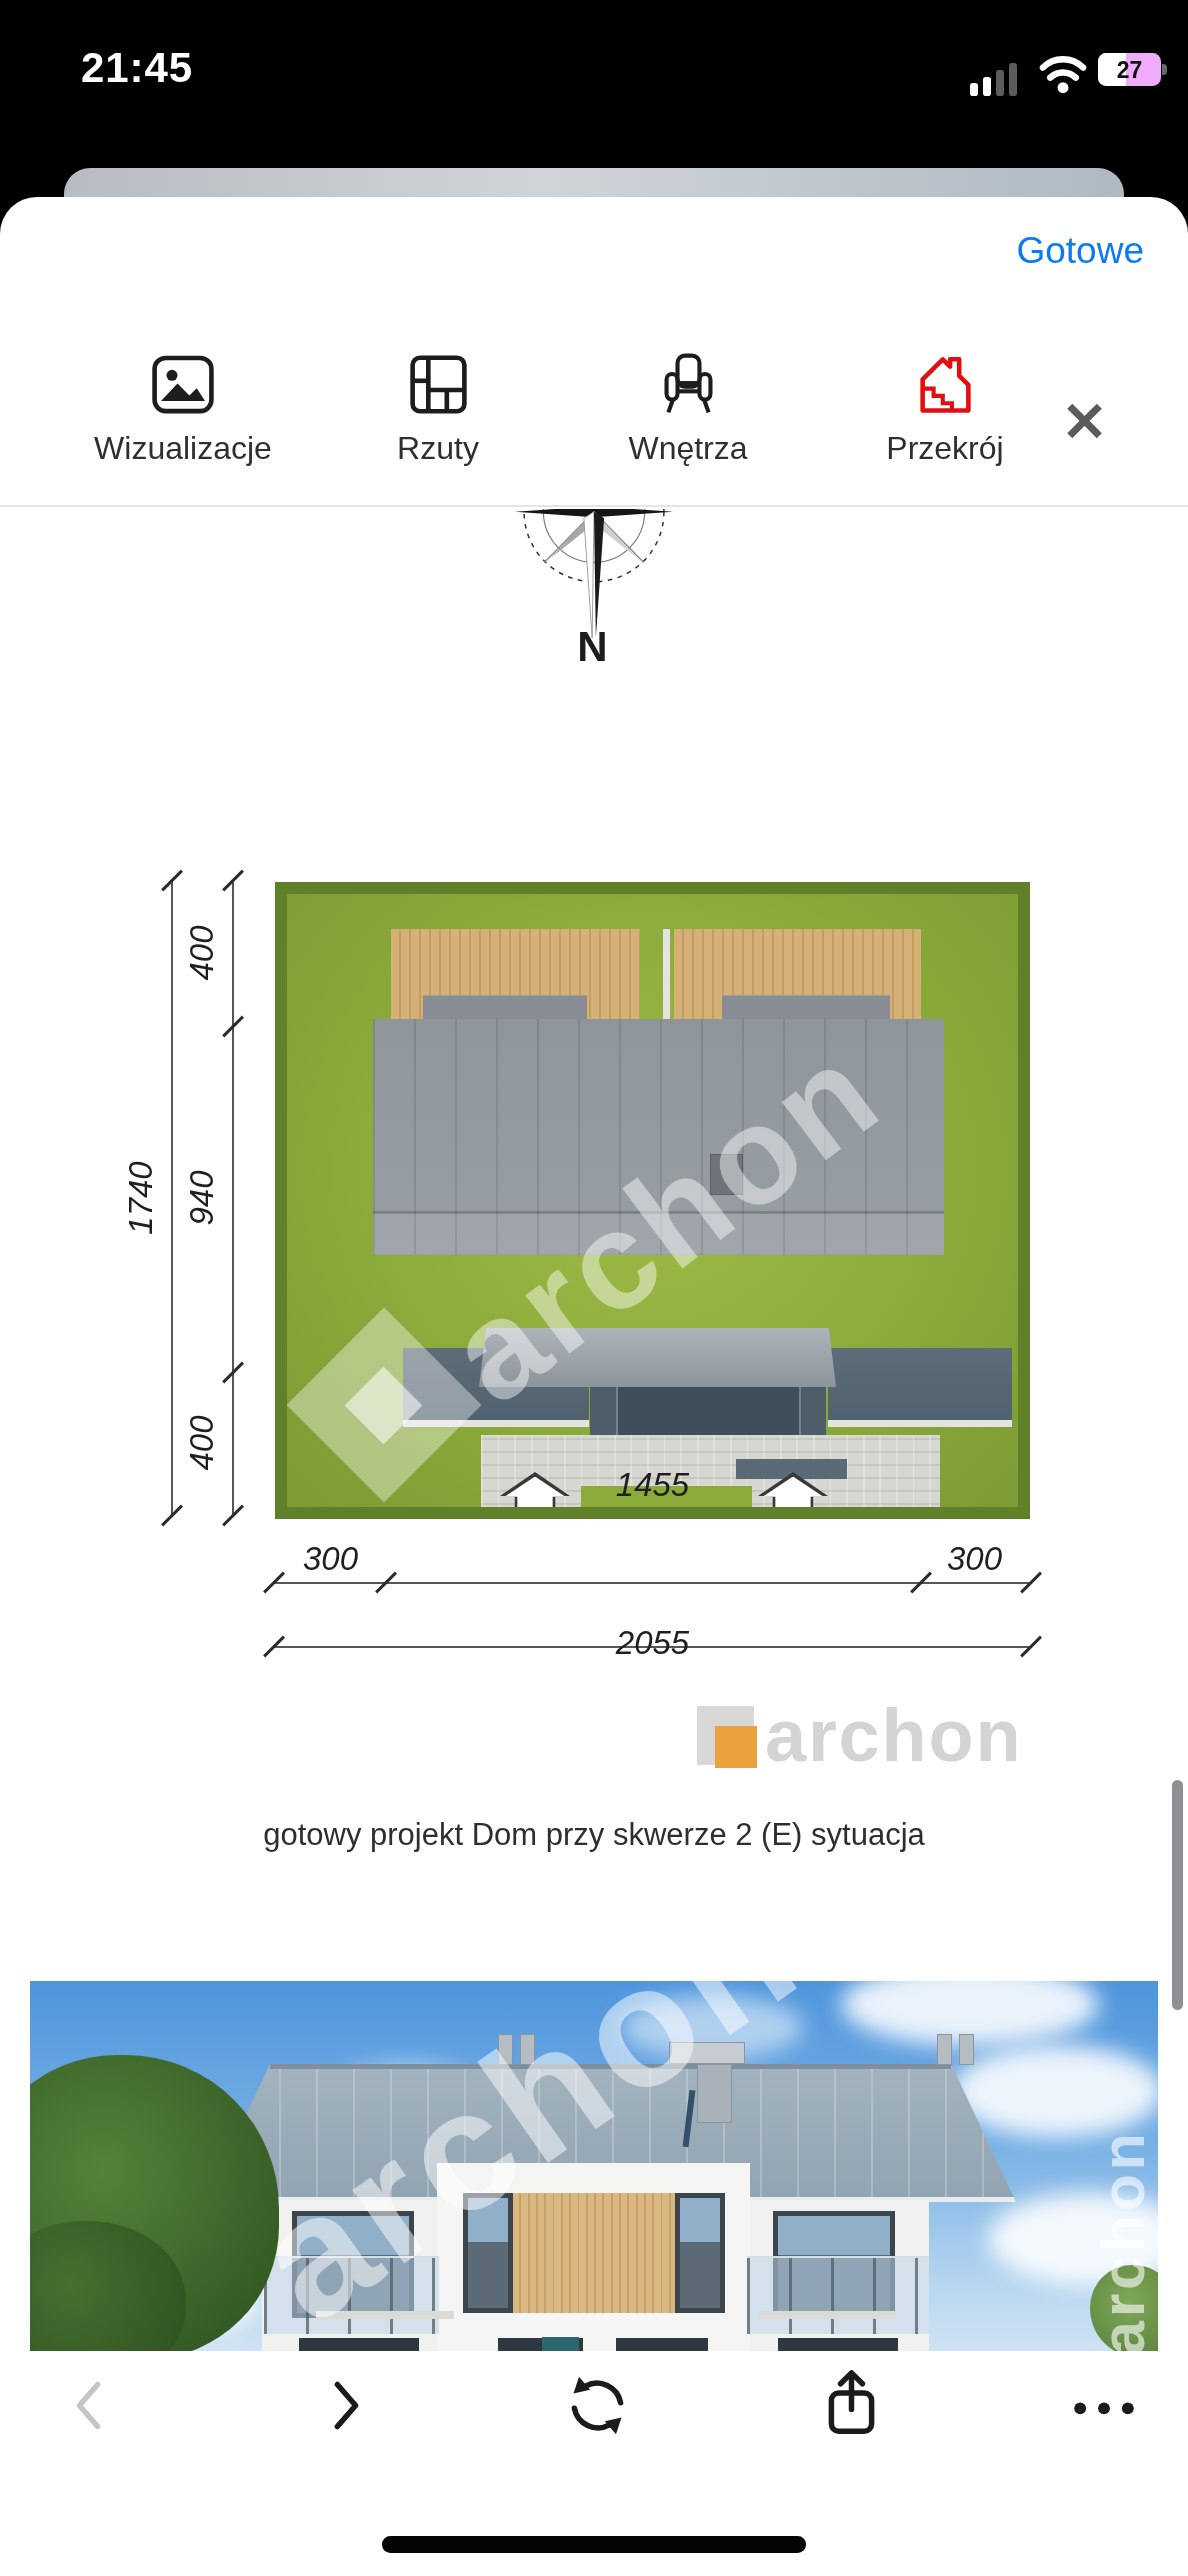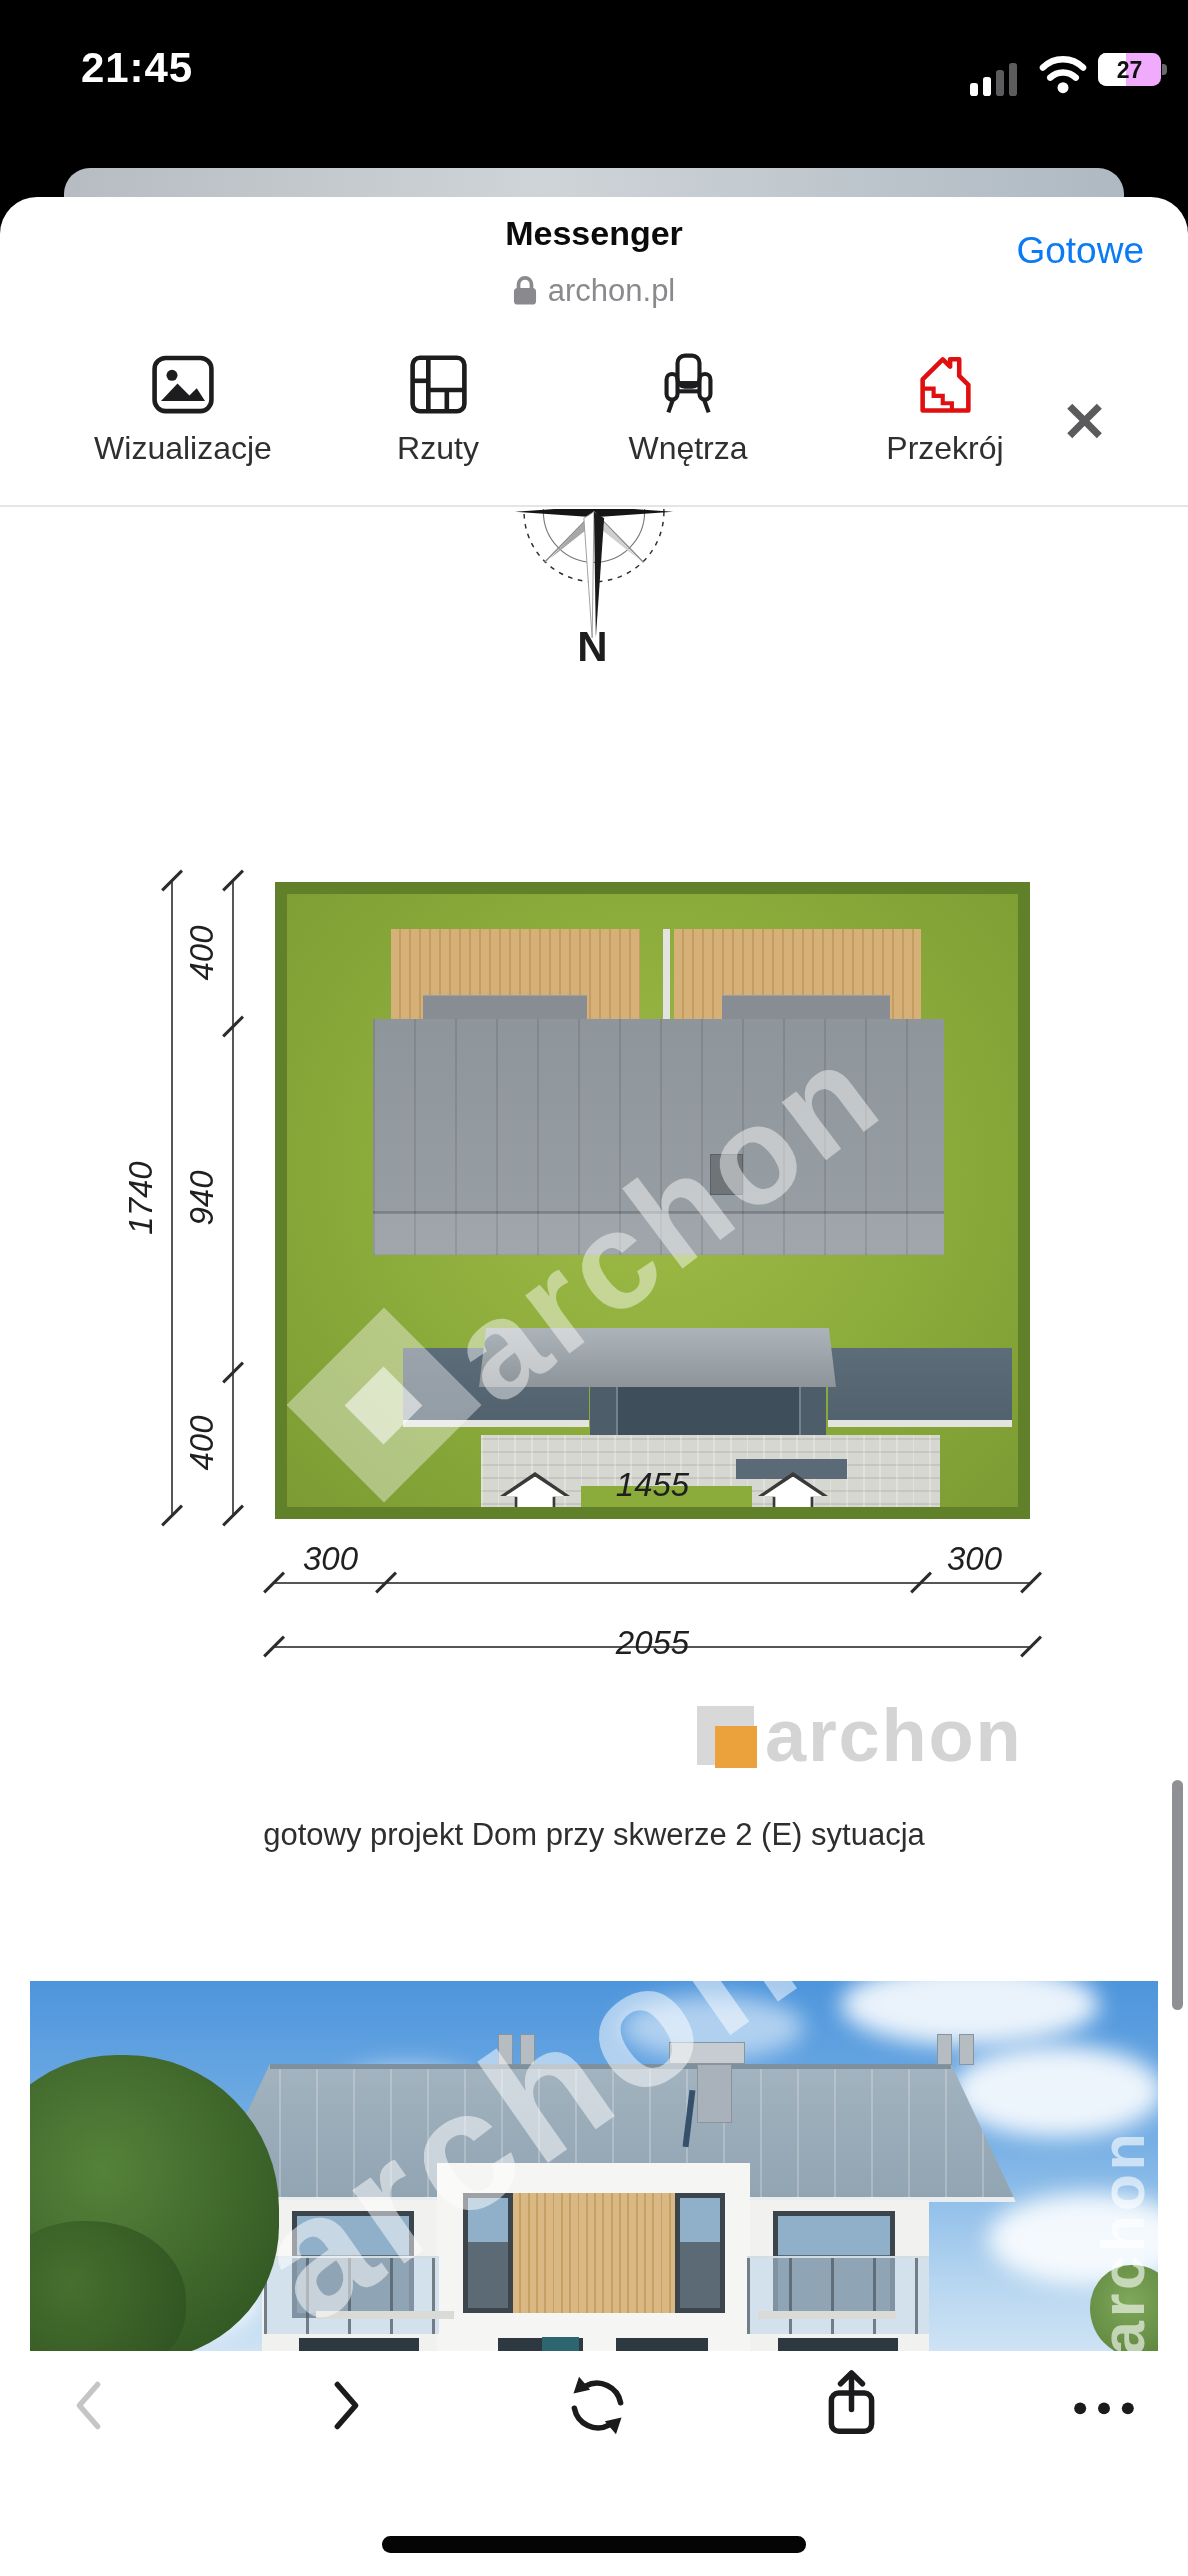--- a/index.html
+++ b/index.html
@@ -123,29 +123,21 @@
     <div class="abs" style="left:1098px;top:53px;width:63px;height:33px;background:#f0abfc;border-radius:8.3px;">
       <div class="abs" style="left:0;top:0;width:45%;height:33px;background:#fff;border-radius:8.3px 0 0 8.3px;"></div>
       <div class="abs" style="left:0;top:3.7px;width:63px;text-align:center;font-size:23px;font-weight:700;color:#111;">27</div>
       <div class="abs" style="left:64px;top:11px;width:4.6px;height:11px;background:#69696d;border-radius:0 3.7px 3.7px 0;"></div>
     </div>
   </div>
 
   <div class="abs" id="sheet-behind"></div>
   <div class="abs" id="sheet">
 
-    <div class="abs" id="app-title">Messenger</div>
     <button class="abs" id="done-btn">Gotowe</button>
-    <div class="abs" id="host-row">
-      <svg width="24" height="29.5" viewBox="0 0 26 32">
-        <rect x="1" y="13" width="24" height="18" rx="4" fill="#8a8a8e"></rect>
-        <path d="M6 14 v-5 a7 7 0 0 1 14 0 v5" stroke="#8a8a8e" stroke-width="4" fill="none"></path>
-      </svg>
-      <span>archon.pl</span>
-    </div>
 
     <div class="tab" style="left:63px;">
       <div class="ic">
         <svg width="66" height="63" viewBox="0 0 72 68">
           <rect x="5" y="5" width="62" height="58" rx="12" stroke="#1d1d1f" stroke-width="5" fill="none"></rect>
           <circle cx="24" cy="24" r="6" fill="#1d1d1f"></circle>
           <path d="M12 52 L30 33 L43 46 L51 38 L60 52 Z" fill="#1d1d1f"></path>
         </svg>
       </div>
       <div class="lbl">Wizualizacje</div>

